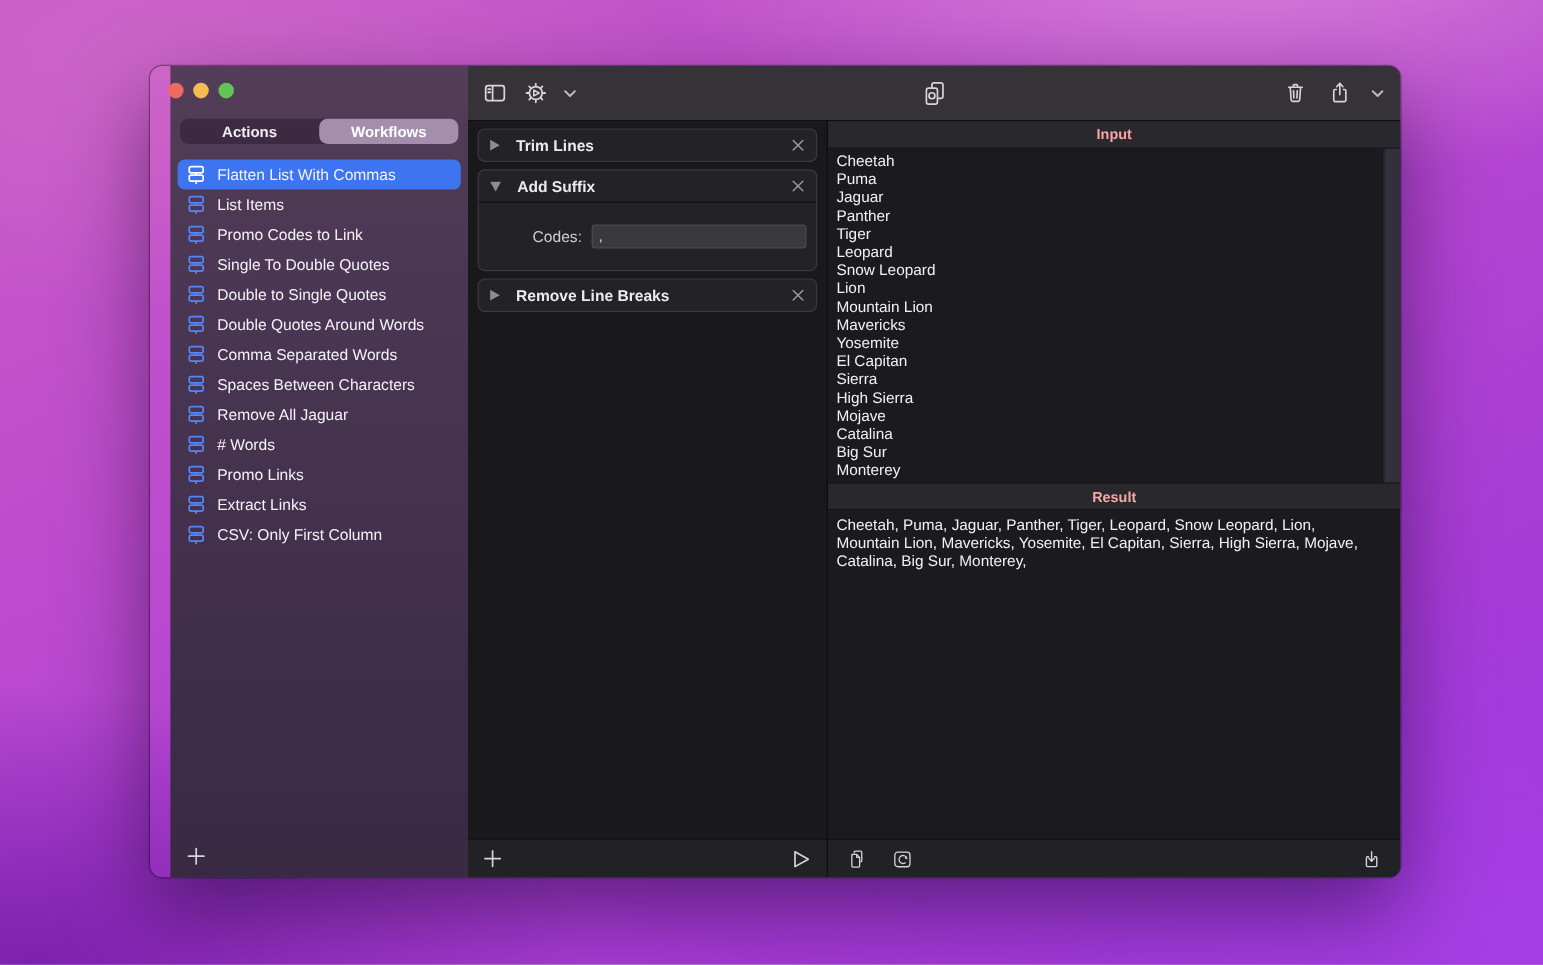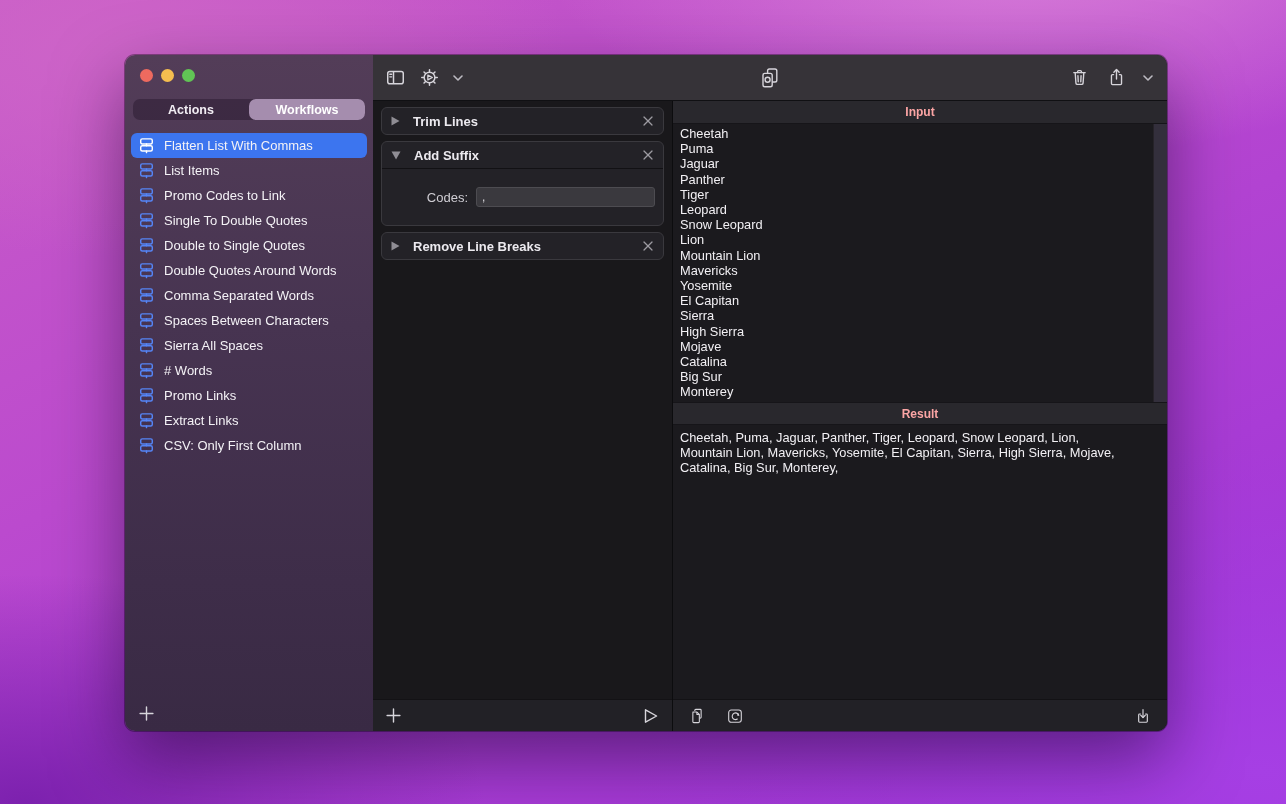--- a/index.html
+++ b/index.html
@@ -19,20 +19,21 @@
   }
   .window {
     position:absolute; left:125px; top:55px; width:1042px; height:676px;
     border-radius:10px; overflow:hidden; display:flex;
     box-shadow: 0 28px 70px rgba(20,0,40,.5), 0 0 0 1px rgba(0,0,0,.35);
   }
   
   .sidebar {
     width:248px; flex:none; display:flex; flex-direction:column;
     background: linear-gradient(180deg,#533d58 0%, #473451 40%, #3e2d49 78%, #392a44 100%);
+    margin-left: 17px;
   }
   .traffic { position:absolute; left:15px; top:14px; display:flex; gap:8px; }
   .dot { width:13px; height:13px; border-radius:50%; }
   .tabs {
     margin:44px 8px 0 8px; height:21px; display:flex;
     background:rgba(18,6,24,.32); border-radius:7px;
     font-size:12.5px; font-weight:600;
   }
   .tab { flex:1; display:flex; align-items:center; justify-content:center;
          color:#f1edf3; border-radius:7px; }
@@ -257,21 +258,21 @@
         <div class="wf-row">
           <svg class="wf-icon">
               <use href="#i-workflow"></use>
             </svg>
           <span>Spaces Between Characters</span>
         </div>
         <div class="wf-row">
           <svg class="wf-icon">
               <use href="#i-workflow"></use>
             </svg>
-          <span>Sierra All Spaces</span>
+          <span>Remove All Jaguar</span>
         </div>
         <div class="wf-row">
           <svg class="wf-icon">
               <use href="#i-workflow"></use>
             </svg>
           <span># Words</span>
         </div>
         <div class="wf-row">
           <svg class="wf-icon">
               <use href="#i-workflow"></use>

